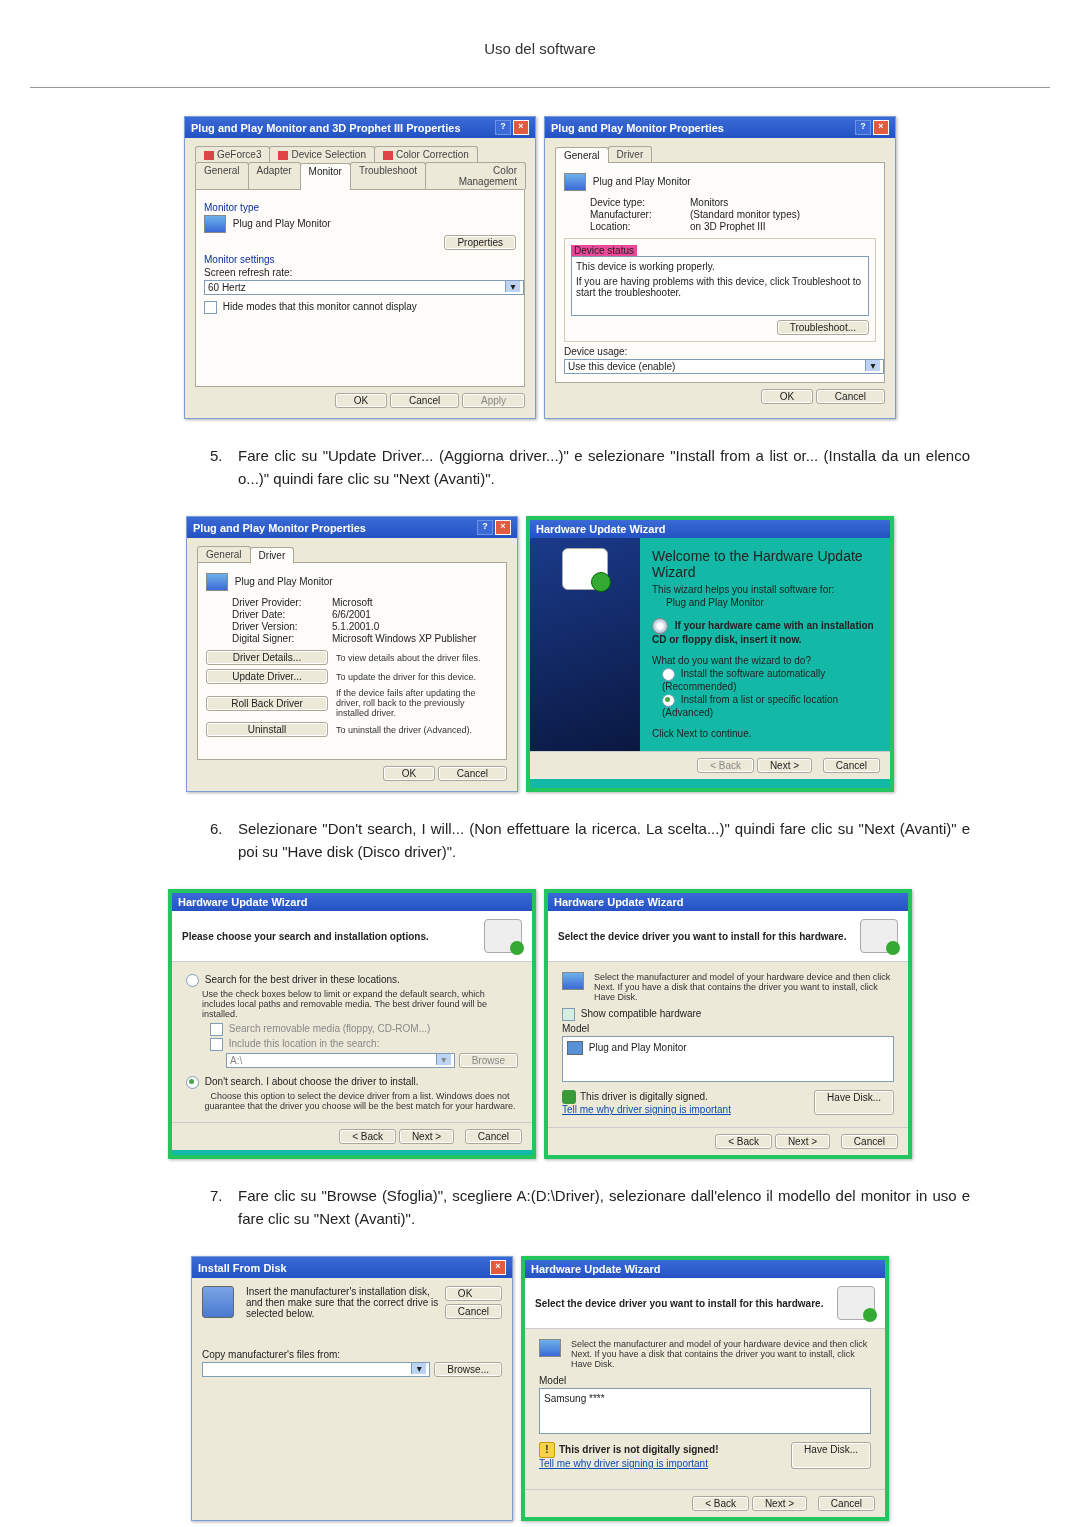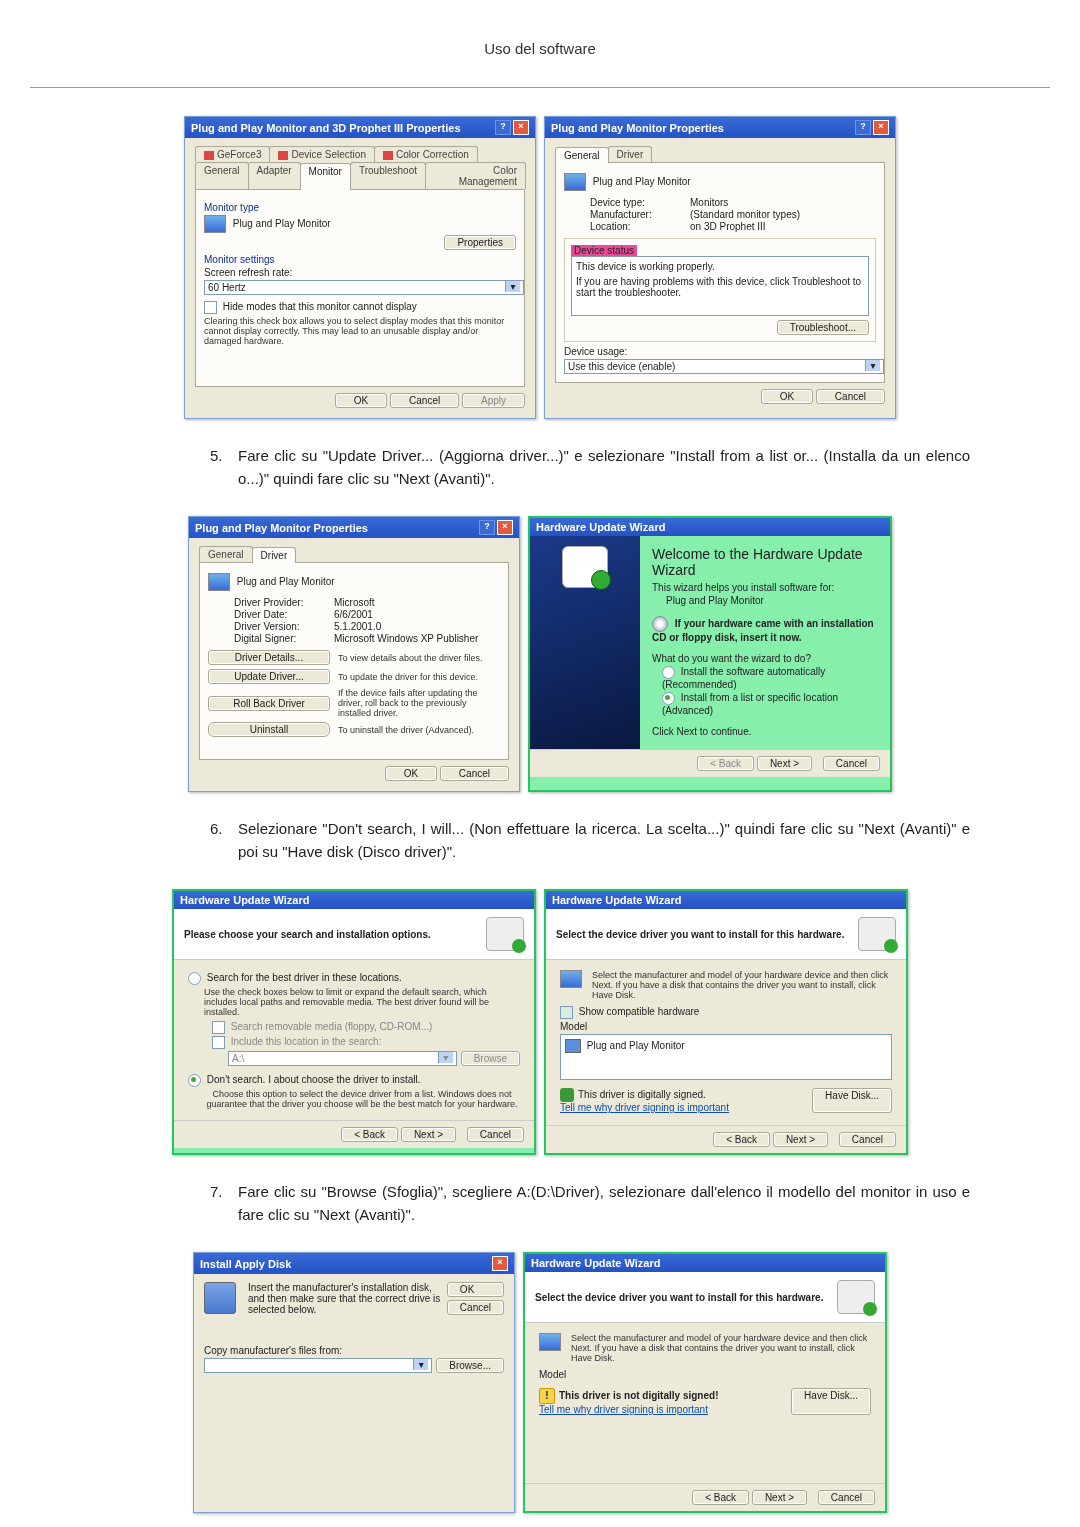--- a/index.html
+++ b/index.html
@@ -224,22 +224,22 @@
   }
   .grouplabel {
     font-size: 10px;
     margin-top: -12px;
     background: #ec4899;
     display: inline-block;
     padding: 0 3px;
   }
   .wizard {
     width: 360px;
-    border: 2px solid #22c55e;
-    background: #86efac;
+    border: 4px solid #22c55e;
+    background: #14b8a6;
     font-family: Tahoma, sans-serif;
     font-size: 10px;
     color: #222;
     box-shadow: 1px 1px 3px rgba(0,0,0,.3);
   }
   .wizard .titlebar { background: linear-gradient(#3a6ad6,#2452c4); }
   .wizard-body {
     display: flex;
     min-height: 180px;
   }
@@ -409,21 +409,20 @@
           <div class="row" style="text-align:right;">
             <span class="btn">Properties</span>
           </div>
           <div class="group-title">Monitor settings</div>
           <div class="row">Screen refresh rate:</div>
           <div class="select">60 Hertz</div>
           <div class="row" style="margin-top:6px;">
             <span class="checkbox"></span>
             <span>Hide modes that this monitor cannot display</span>
           </div>
-          <div class="hint">Clearing this check box allows you to select display modes that this monitor cannot display correctly. This may lead to an unusable display and/or damaged hardware.</div>
         </div>
         <div class="btnrow">
           <span class="btn wide">OK</span>
           <span class="btn wide">Cancel</span>
           <span class="btn wide disabled">Apply</span>
         </div>
       </div>
     </div>
 
     <div class="dlg">
@@ -530,21 +529,21 @@
           </div>
           <div class="row" style="display:flex;gap:8px;align-items:center;margin-top:4px;">
             <span class="btn" style="width:96px;text-align:center;">Update Driver...</span>
             <span class="hint" style="flex:1;">To update the driver for this device.</span>
           </div>
           <div class="row" style="display:flex;gap:8px;align-items:center;margin-top:4px;">
             <span class="btn" style="width:96px;text-align:center;">Roll Back Driver</span>
             <span class="hint" style="flex:1;">If the device fails after updating the driver, roll back to the previously installed driver.</span>
           </div>
           <div class="row" style="display:flex;gap:8px;align-items:center;margin-top:4px;">
-            <span class="btn" style="width:96px;text-align:center;border-radius:6px;">Uninstall</span>
+            <span class="btn" style="width:96px;text-align:center;">Uninstall</span>
             <span class="hint" style="flex:1;">To uninstall the driver (Advanced).</span>
           </div>
         </div>
         <div class="btnrow">
           <span class="btn wide">OK</span>
           <span class="btn wide">Cancel</span>
         </div>
       </div>
     </div>
 
@@ -674,21 +673,21 @@
     <div class="step-row">
       <div class="step-num">7.</div>
       <div class="step-text">Fare clic su "Browse (Sfoglia)", scegliere A:(D:\Driver), selezionare dall'elenco il modello del monitor in uso e fare clic su "Next (Avanti)".</div>
     </div>
   </div>
 
   <div class="img-row">
 
     <div class="dlg small" style="width:320px;">
       <div class="titlebar">
-        <span>Install Apply Disk</span>
+        <span>Install From Disk</span>
         <span class="winbtns">
             <span class="winbtn close">×</span>
           </span>
       </div>
       <div class="dlg-body" style="background:#ece9d8;">
         <div style="display:flex;gap:4px;">
           <span class="floppy-icon"></span>
           <span style="flex:1;">Insert the manufacturer's installation disk, and then make sure that the correct drive is selected below.</span>
           <span style="display:flex;flex-direction:column;gap:3px;">
             <span class="btn">OK</span>
@@ -710,20 +709,23 @@
       <div class="wizard-head">
         <b>Select the device driver you want to install for this hardware.</b>
         <div class="wizard-head-icon"></div>
       </div>
       <div class="wizard-content">
         <div style="display:flex;gap:6px;">
           <span class="mon-icon"></span>
           <span class="hint" style="flex:1;">Select the manufacturer and model of your hardware device and then click Next. If you have a disk that contains the driver you want to install, click Have Disk.</span>
         </div>
         <div class="row" style="margin-top:6px;">Model</div>
+        <div class="listbox">
+          <span>Samsung ****</span>
+        </div>
         <div class="row" style="margin-top:8px;display:flex;justify-content:space-between;">
           <div>
             <div><span class="warn-icon">!</span><b>This driver is not digitally signed!</b></div>
             <div><span class="link">Tell me why driver signing is important</span></div>
           </div>
           <span class="btn">Have Disk...</span>
         </div>
       </div>
       <div class="wizard-footer">
         <span class="btn">&lt; Back</span>

